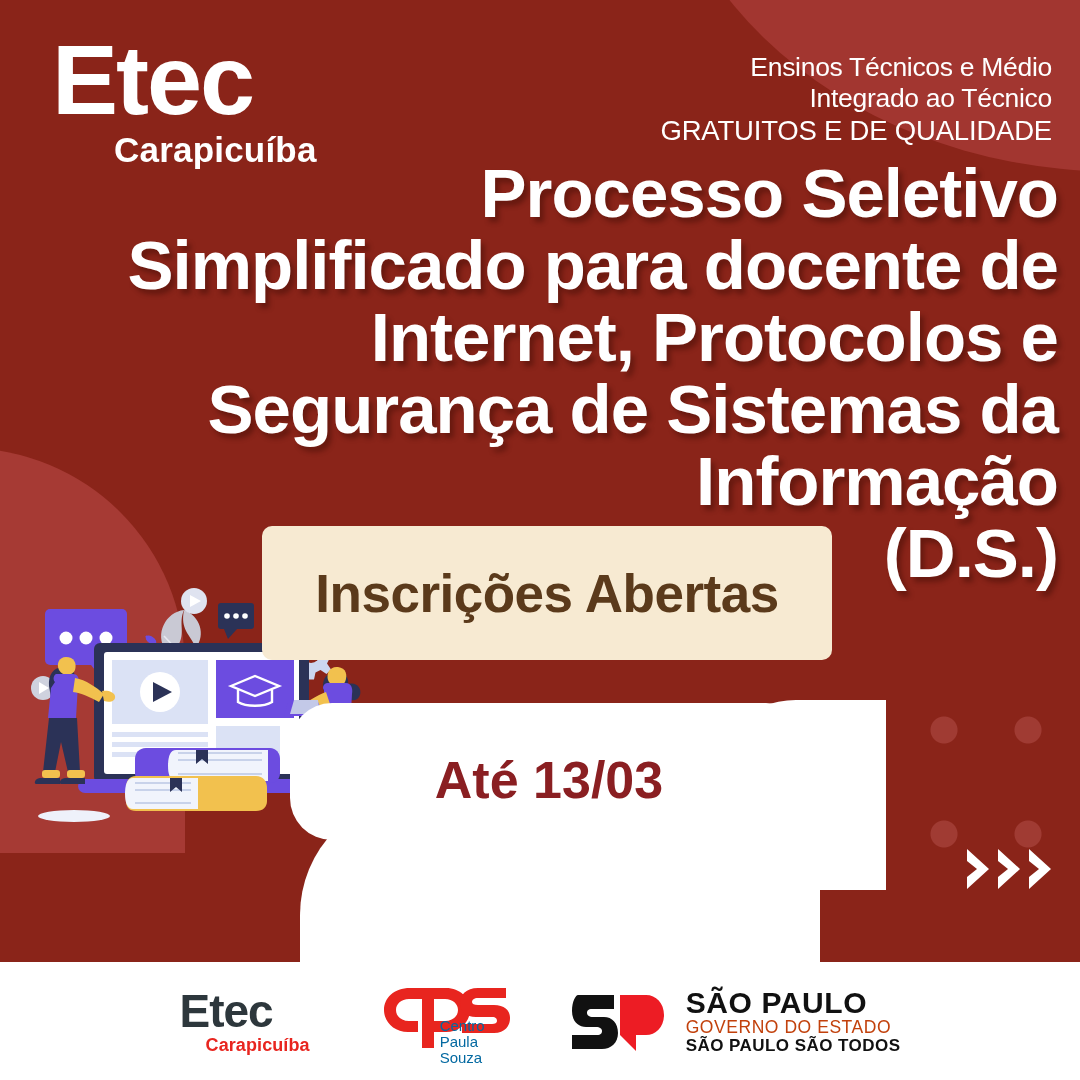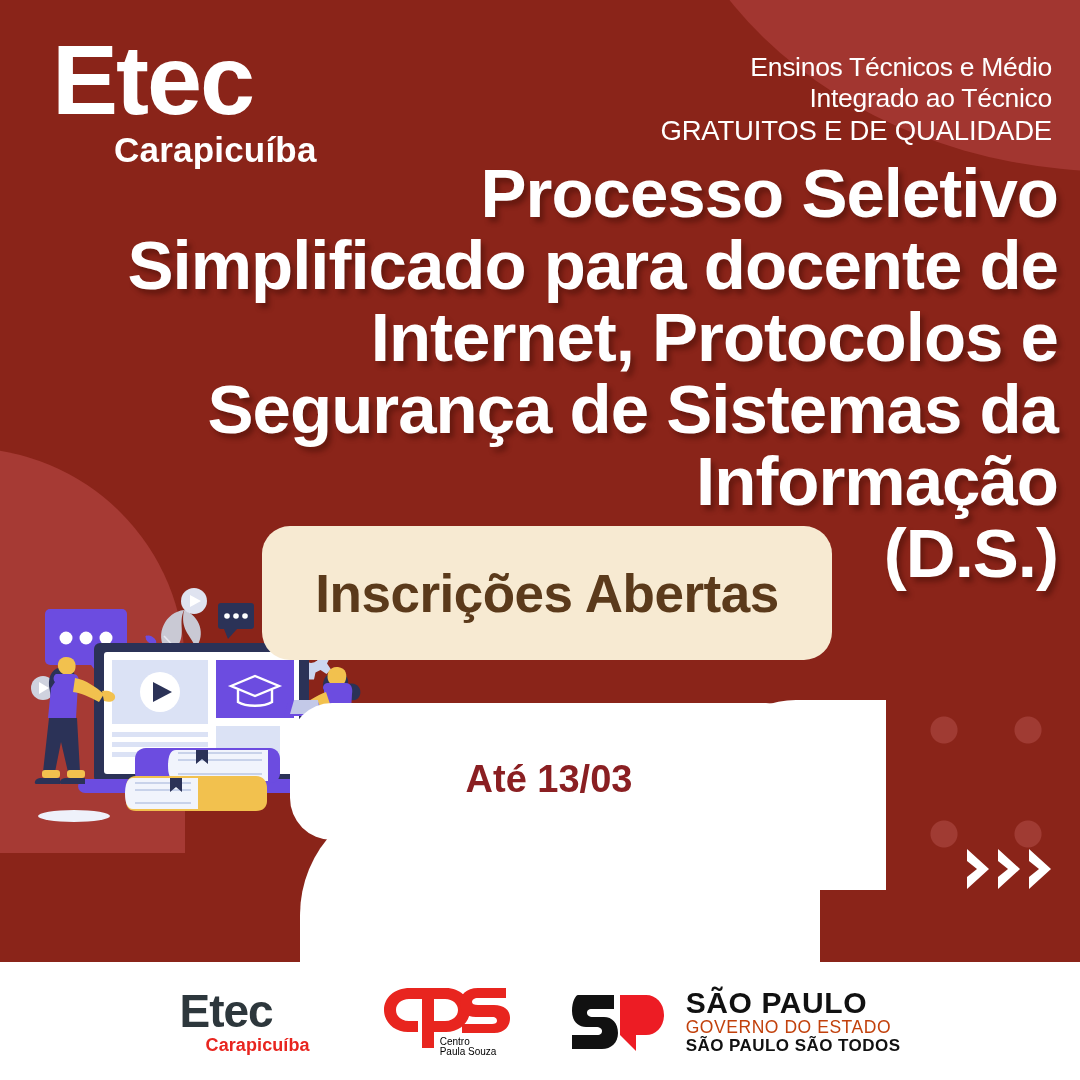--- a/index.html
+++ b/index.html
@@ -93,36 +93,36 @@
     text-shadow:4px 5px 5px rgba(60,10,5,.45);
     font-stretch:condensed;
   }
   .headline div { white-space:nowrap; }
 
   
   .banner-cream {
     position:absolute; left:262px; top:526px;
     width:570px; height:134px;
     background:#f7ead2;
-    border-radius:28px;
+    border-radius:10px;
     display:flex; align-items:center; justify-content:center;
   }
   .banner-cream span {
     font-size:53px; font-weight:700; color:#5b3a1b;
     letter-spacing:-.5px;
   }
   .banner-white {
     position:absolute; left:290px; top:703px;
     width:518px; height:137px;
     background:#ffffff;
     border-radius:42px;
     display:flex; align-items:center; justify-content:center;
   }
   .banner-white span {
-    font-size:38px; font-weight:700; color:#8a1f22;
+    font-size:52px; font-weight:700; color:#8a1f22;
     letter-spacing:0px;
     margin-top:16px;
   }
 
   
   .chevrons {
     position:absolute; right:26px; top:846px;
     display:flex; gap:3px;
   }
   .chev { width:28px; height:46px; }
@@ -139,22 +139,22 @@
   .logo-etec { text-align:left; line-height:1; }
   .logo-etec .le-main {
     font-size:46px; font-weight:700; color:#2d373c; letter-spacing:-1px;
   }
   .logo-etec .le-sub {
     font-size:18px; font-weight:700; color:#e8251f; letter-spacing:.1px;
     margin-left:26px; margin-top:2px;
   }
   .logo-cps { position:relative; width:148px; height:90px; }
   .logo-cps .cps-txt {
-    position:absolute; left:74px; bottom:8px;
-    font-size:10px; font-weight:400; color:#000000; line-height:1.06;
+    position:absolute; left:74px; bottom:0;
+    font-size:15px; font-weight:400; color:#0369a1; line-height:1.06;
   }
   .logo-sp { display:flex; align-items:center; gap:20px; }
   .logo-sp .sp-txt { line-height:1.02; }
   .sp-l1 { font-size:30px; font-weight:700; color:#111; letter-spacing:.6px; }
   .sp-l2 { font-size:17.5px; font-weight:400; color:#c2410c; letter-spacing:.55px; }
   .sp-l3 { font-size:17px; font-weight:700; color:#111; letter-spacing:.45px; }
 </style>
 </head>
 <body>
 

